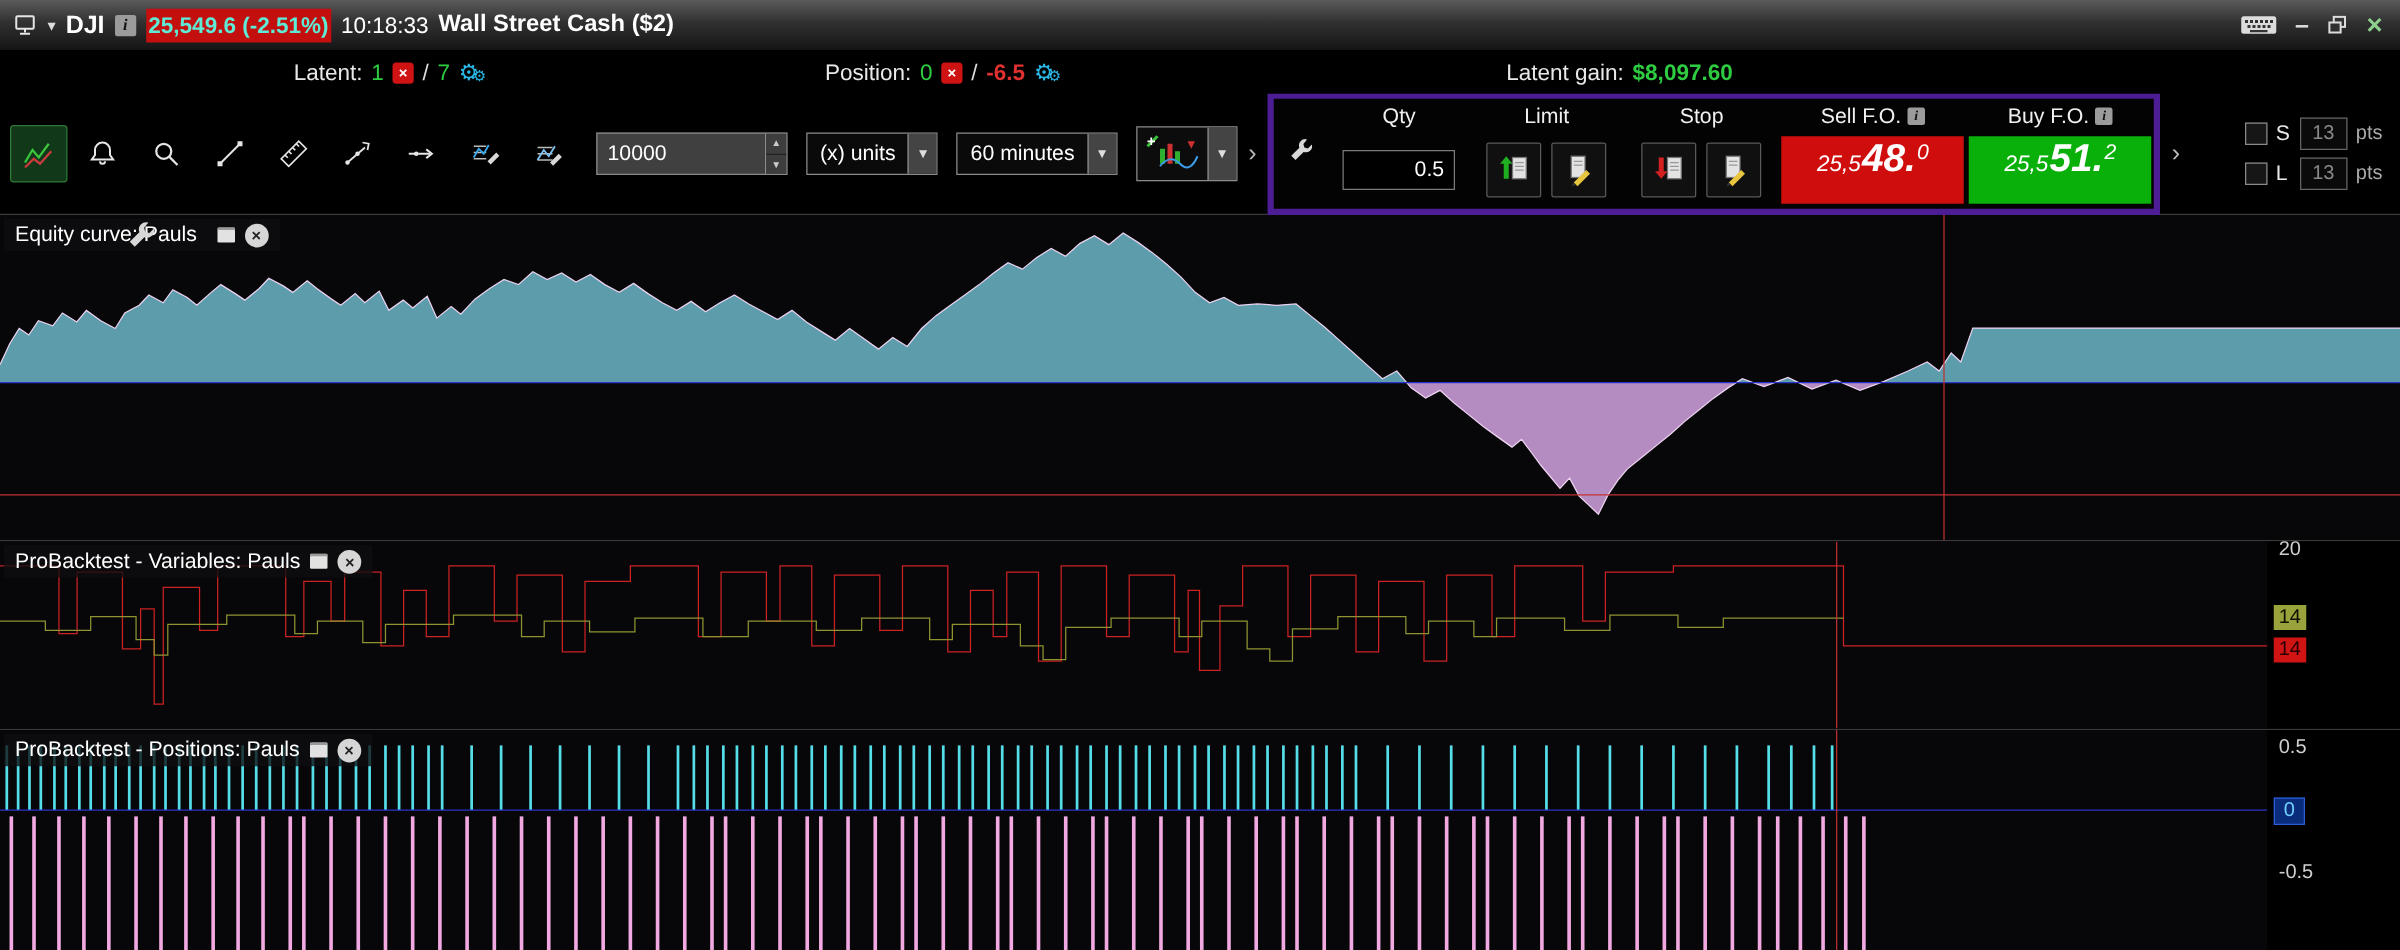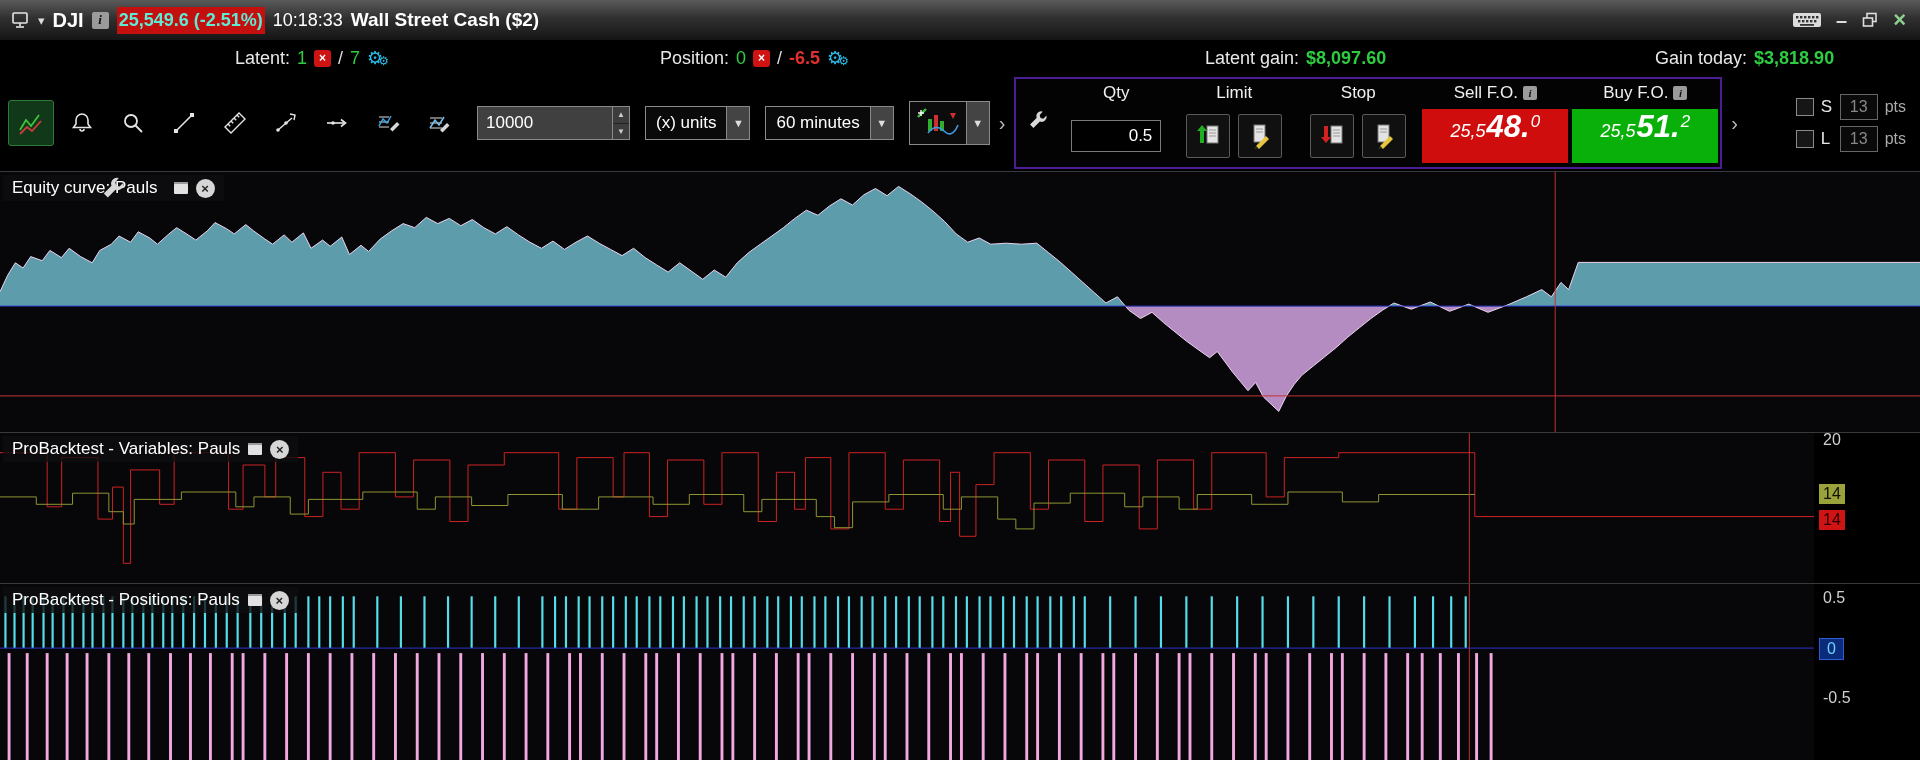--- a/index.html
+++ b/index.html
@@ -34,21 +34,21 @@
   .spinner{display:flex;flex-direction:column;width:16px;border-left:1px solid #8a8a8a;}
   .spinner span{flex:1;background:#3d3d3d;color:#ccc;font-size:8px;display:flex;align-items:center;justify-content:center;}
   .spinner span:first-child{border-bottom:1px solid #222;}
   .selbox{display:flex;align-items:stretch;height:32px;border:1px solid #8a8a8a;background:#0a0a0a;margin-left:10px;}
   .selbox .seltext{display:flex;align-items:center;padding:0 10px;font-size:17px;color:#fff;}
   .selbox .selcaret{width:22px;background:#444;border-left:1px solid #8a8a8a;color:#ddd;font-size:11px;display:flex;align-items:center;justify-content:center;}
   .charttype{display:flex;align-items:stretch;height:42px;margin-left:10px;border:1px solid #8a8a8a;background:#0c0c0c;}
   .charttype .ctico{width:56px;display:flex;align-items:center;justify-content:center;}
   .charttype .selcaret{width:22px;background:#444;border-left:1px solid #8a8a8a;color:#ddd;font-size:11px;display:flex;align-items:center;justify-content:center;}
   .chev{color:#bbb;font-size:20px;margin:0 4px;}
-  .tradebox{display:grid;grid-template-columns:44px 112px 124px 124px 150px 150px;grid-template-rows:28px 58px;border:2px solid #4c1d95;background:#030303;align-items:center;justify-items:center;height:88px;}
+  .tradebox{display:grid;grid-template-columns:44px 112px 124px 124px 150px 150px;grid-template-rows:28px 58px;border:5px solid #4c1d95;background:#030303;align-items:center;justify-items:center;height:88px;}
   .thead{font-size:17px;color:#f0f0f0;display:flex;align-items:center;gap:5px;}
   .wrenchcell{grid-row:1/3;}
   .qtyinput{width:88px;height:30px;border:1px solid #7a7a7a;background:#000;}
   .qtyinput input{width:100%;height:100%;background:transparent;border:none;outline:none;color:#fff;font-size:17px;text-align:right;padding:0 8px;box-sizing:border-box;font-family:inherit;}
   .obtns{display:flex;gap:8px;}
   .obtn{width:42px;height:42px;background:#101010;border:1px solid #5a5a5a;border-radius:2px;display:flex;align-items:center;justify-content:center;}
   .pricebtn{width:146px;height:54px;display:flex;align-items:baseline;justify-content:center;color:#fff;gap:1px;font-style:italic;}
   .sellbtn{background:#d00d0d;} .buybtn{background:#0ab00a;}
   .pprefix{font-size:18px;} .pbig{font-size:31px;font-weight:bold;} .psup{font-size:17px;position:relative;top:-10px;}
   .slblock{margin-left:auto;display:flex;flex-direction:column;gap:6px;padding-right:6px;}
@@ -142,24 +142,20 @@
     <span class="slash">/</span>
     <span class="redv">-6.5</span>
     <span class="gears">
         <span class="g1">⚙</span>
         <span class="g2">⚙</span>
       </span>
   </div>
   <div class="sg" style="left:1205px">
     <span>Latent gain:</span>
     <span class="greenb">$8,097.60</span>
-  </div>
-  <div class="sg" style="left:1655px">
-    <span>Gain today:</span>
-    <span class="greenb">$3,818.90</span>
   </div>
 </div>
 
 <div class="toolbar">
   <span class="tool active">
     <svg width="30" height="26" viewBox="0 0 26 26">
         <polyline points="2,20 8,10 13,16 21,5" fill="none" stroke="#3cc43c" stroke-width="1.8"></polyline>
         <polyline points="2,24 9,17 14,21 23,11" fill="none" stroke="#cc3c3c" stroke-width="1.8"></polyline>
       </svg>
   </span>

